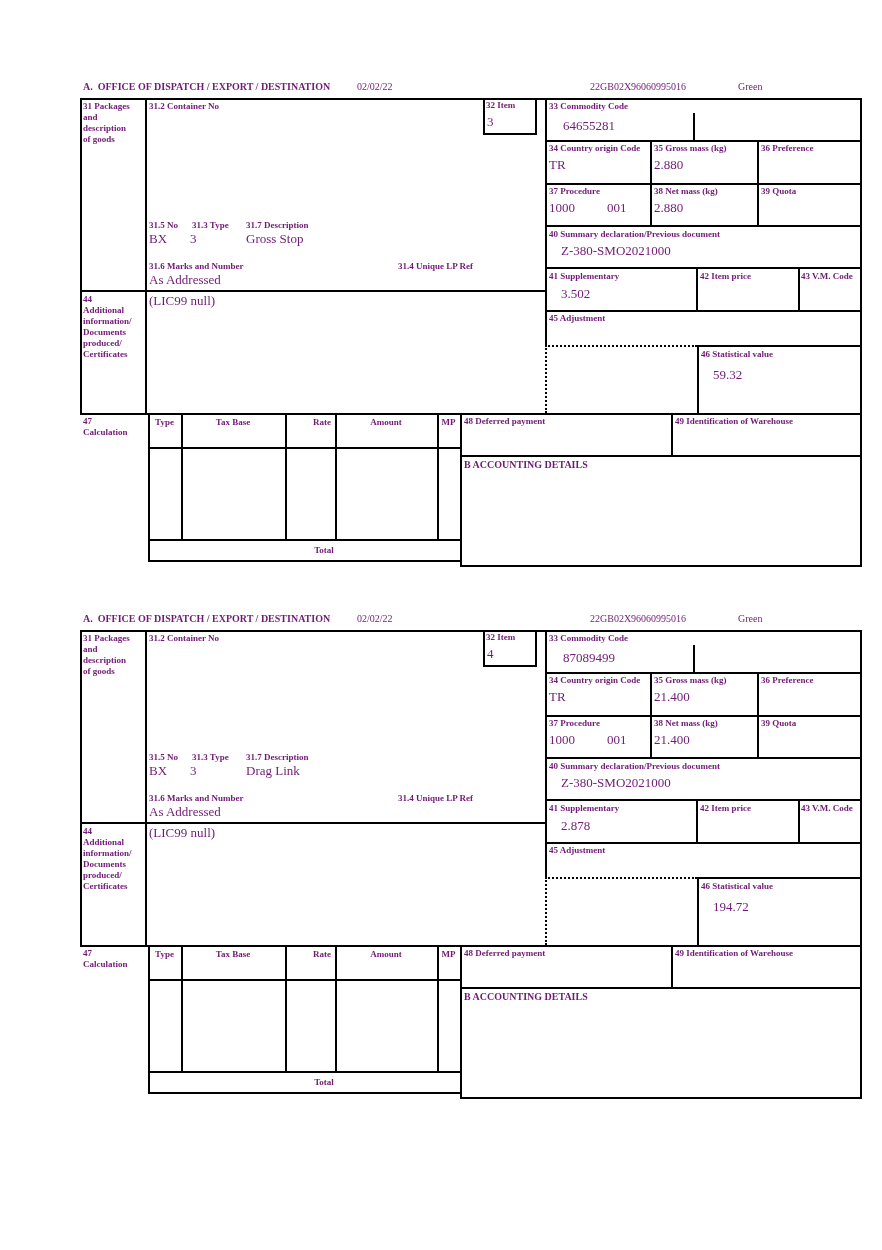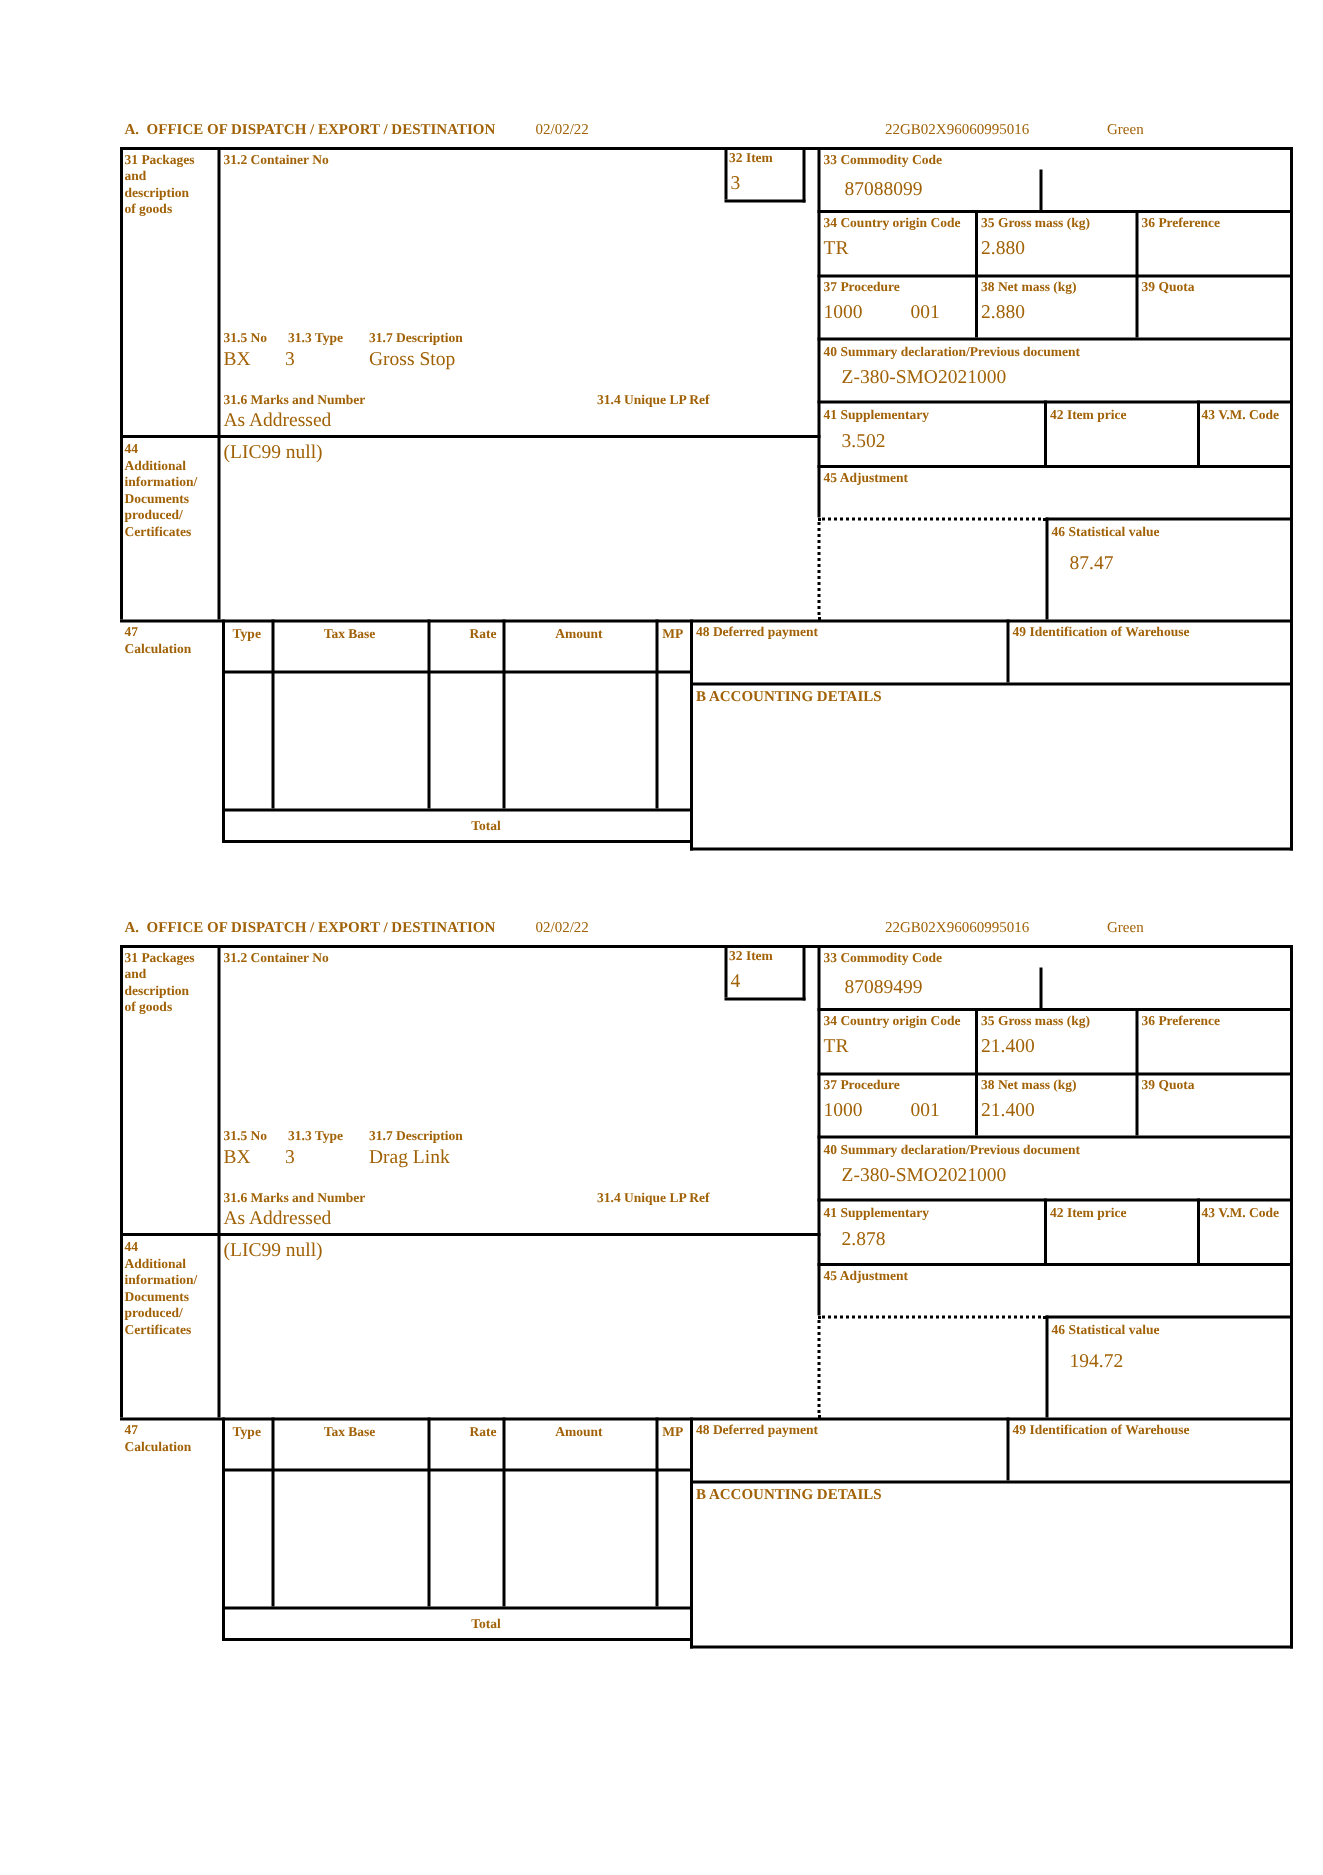--- a/index.html
+++ b/index.html
@@ -1,16 +1,16 @@
 <!DOCTYPE html>
 <html><head>
 <meta charset="utf-8">
 <style>
   html,body{margin:0;padding:0;background:#fff}
-  .page{position:relative;width:882px;height:1250px;background:#fff;color:#a16207;
+  .page{position:relative;width:882px;height:1250px;background:#fff;color:#701a75;
         font-family:"Liberation Serif",serif;overflow:hidden}
   .block{position:absolute;left:80px;width:784px;height:490px}
   .form{position:absolute;left:0;top:19px;width:782px;height:469px}
   .hl{position:absolute;height:2px;background:#000}
   .vl{position:absolute;width:2px;background:#000}
   .dhl{position:absolute;height:0;border-top:2px dotted #000}
   .dvl{position:absolute;width:0;border-left:2px dotted #000}
   .lbl{position:absolute;font-size:9px;font-weight:bold;line-height:11px;white-space:nowrap}
   .ml{white-space:pre-line}
   .val{position:absolute;font-size:13px;line-height:15px;white-space:nowrap}
@@ -104,34 +104,34 @@
       <span class="cell" style="left:101px;top:319px;width:104px">Tax Base</span>
       <span class="cell" style="left:205px;top:319px;width:46px;text-align:right">Rate</span>
       <span class="cell" style="left:255px;top:319px;width:102px">Amount</span>
       <span class="cell" style="left:357px;top:319px;width:23px">MP</span>
       <span class="lbl" style="left:384px;top:318px">48 Deferred payment</span>
       <span class="lbl" style="left:595px;top:318px">49 Identification of Warehouse</span>
       <span class="lbl" style="left:384px;top:361px;font-size:10px">B ACCOUNTING DETAILS</span>
       <span class="cell" style="left:68px;top:447px;width:312px;padding-left:40px;box-sizing:border-box">Total</span>
 
       <span class="val" style="left:407px;top:16px">3</span>
-      <span class="val" style="left:483px;top:20px">87088099</span>
+      <span class="val" style="left:483px;top:20px">64655281</span>
       <span class="val" style="left:469px;top:59px">TR</span>
       <span class="val" style="left:574px;top:59px">2.880</span>
       <span class="val" style="left:469px;top:102px">1000</span>
       <span class="val" style="left:527px;top:102px">001</span>
       <span class="val" style="left:574px;top:102px">2.880</span>
       <span class="val" style="left:481px;top:145px">Z-380-SMO2021000</span>
       <span class="val" style="left:481px;top:188px">3.502</span>
       <span class="val" style="left:69px;top:133px">BX</span>
       <span class="val" style="left:110px;top:133px">3</span>
       <span class="val" style="left:166px;top:133px">Gross Stop</span>
       <span class="val" style="left:69px;top:174px">As Addressed</span>
       <span class="val" style="left:69px;top:195px">(LIC99 null)</span>
-      <span class="val" style="left:633px;top:269px">87.47</span>
+      <span class="val" style="left:633px;top:269px">59.32</span>
     </div>
   </div>
 
   <div class="block" style="top:611px">
     <span class="hA" style="left:3px">A.  OFFICE OF DISPATCH / EXPORT / DESTINATION</span>
     <span class="hV" style="left:277px">02/02/22</span>
     <span class="hV" style="left:510px">22GB02X96060995016</span>
     <span class="hV" style="left:658px">Green</span>
 
     <div class="form">

